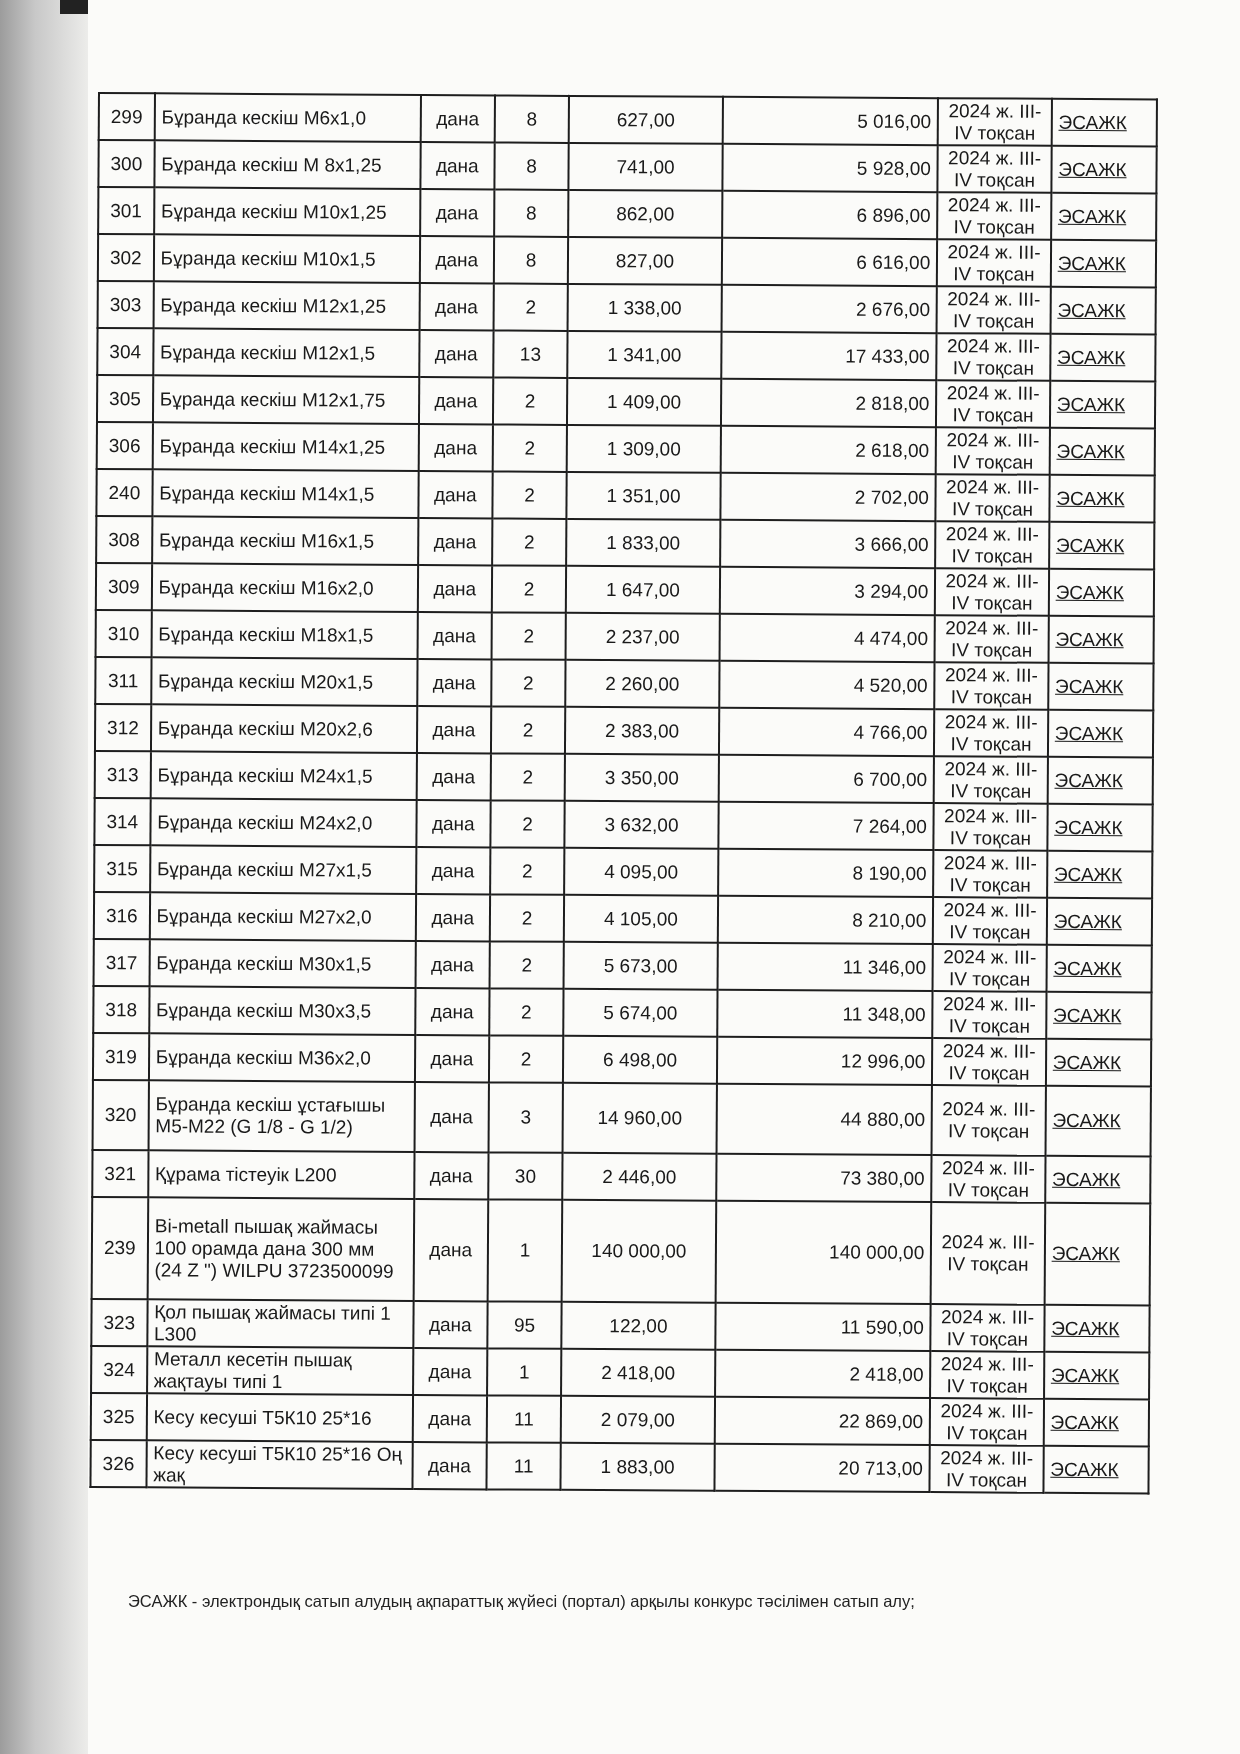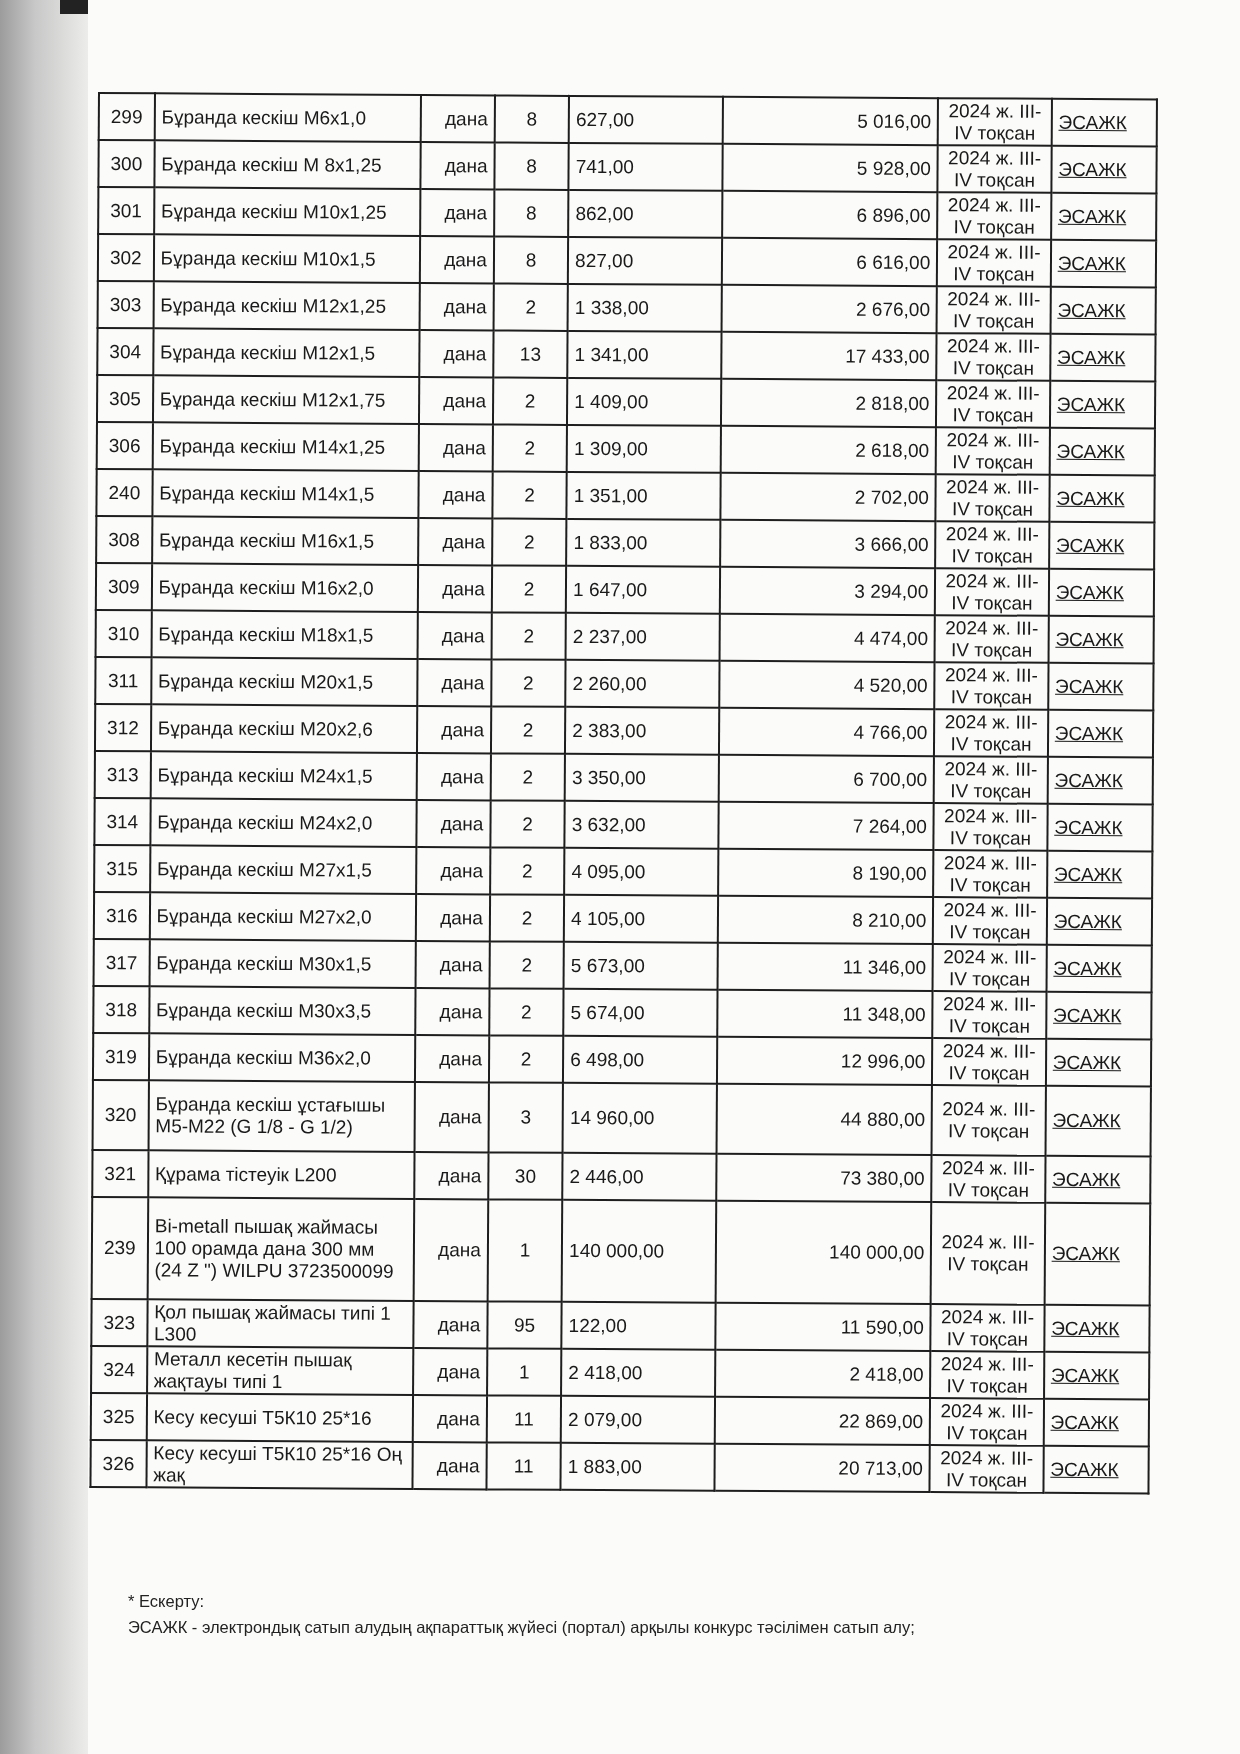--- a/index.html
+++ b/index.html
@@ -4,23 +4,23 @@
 <style>
   html,body{margin:0;padding:0;}
   body{width:1240px;height:1754px;background:#f4f4f2;position:relative;overflow:hidden;font-family:"Liberation Sans",sans-serif;color:#1a1a1a;}
   .scan-edge{position:absolute;left:0;top:0;width:88px;height:1754px;background:linear-gradient(90deg,#9c9c9c 0,#c8c8c8 40%,#ececea 100%);}
   .top-edge{position:absolute;left:60px;top:0;width:170px;height:14px;background:#222;}
   .page{position:absolute;left:88px;top:0;width:1152px;height:1754px;background:#fbfbf9;}
   table.items{position:absolute;left:98px;top:92px;width:1060px;border-collapse:collapse;transform:rotate(0.35deg);transform-origin:0 0;}
   table.items td{border:2px solid #1e1e1e;font-size:19px;line-height:22px;padding:0 6px;vertical-align:middle;}
   td.num{width:40px;text-align:center;margin-left:17px;}
   td.name{width:244px;text-align:left;}
-  td.unit{width:58px;text-align:right;}
+  td.unit{width:58px;text-align:center;}
   td.qty{width:58px;text-align:center;}
-  td.price{width:135px;text-align:left;padding-right:20px;}
+  td.price{width:135px;text-align:center;padding-right:20px;}
   td.total{width:195px;text-align:right;padding-right:14px;}
   td.period{width:96px;text-align:center;font-size:19px;line-height:22px;}
   td.method{width:88px;text-decoration:underline;}
   tr.r1 td{height:45px;}
   tr.r2 td{height:68px;}
   tr.r3 td{height:100px;}
   .note{position:absolute;left:128px;top:1588px;font-size:16.5px;line-height:26px;color:#222;font-family:"Liberation Sans Narrow","Liberation Sans",sans-serif;}
   .note div{white-space:nowrap;}
 </style>
 </head>
@@ -309,15 +309,14 @@
         <td class="qty">11</td>
         <td class="price">1 883,00</td>
         <td class="total">20 713,00</td>
         <td class="period">2024 ж. III-IV тоқсан</td>
         <td class="method">ЭСАЖК</td>
       </tr>
     </tbody>
 </table>
 
 <div class="note">
-  <div>* Ескерту:</div>
   <div>ЭСАЖК - электрондық сатып алудың ақпараттық жүйесі (портал) арқылы конкурс тәсілімен сатып алу;</div>
 </div>
 
 </body></html>

